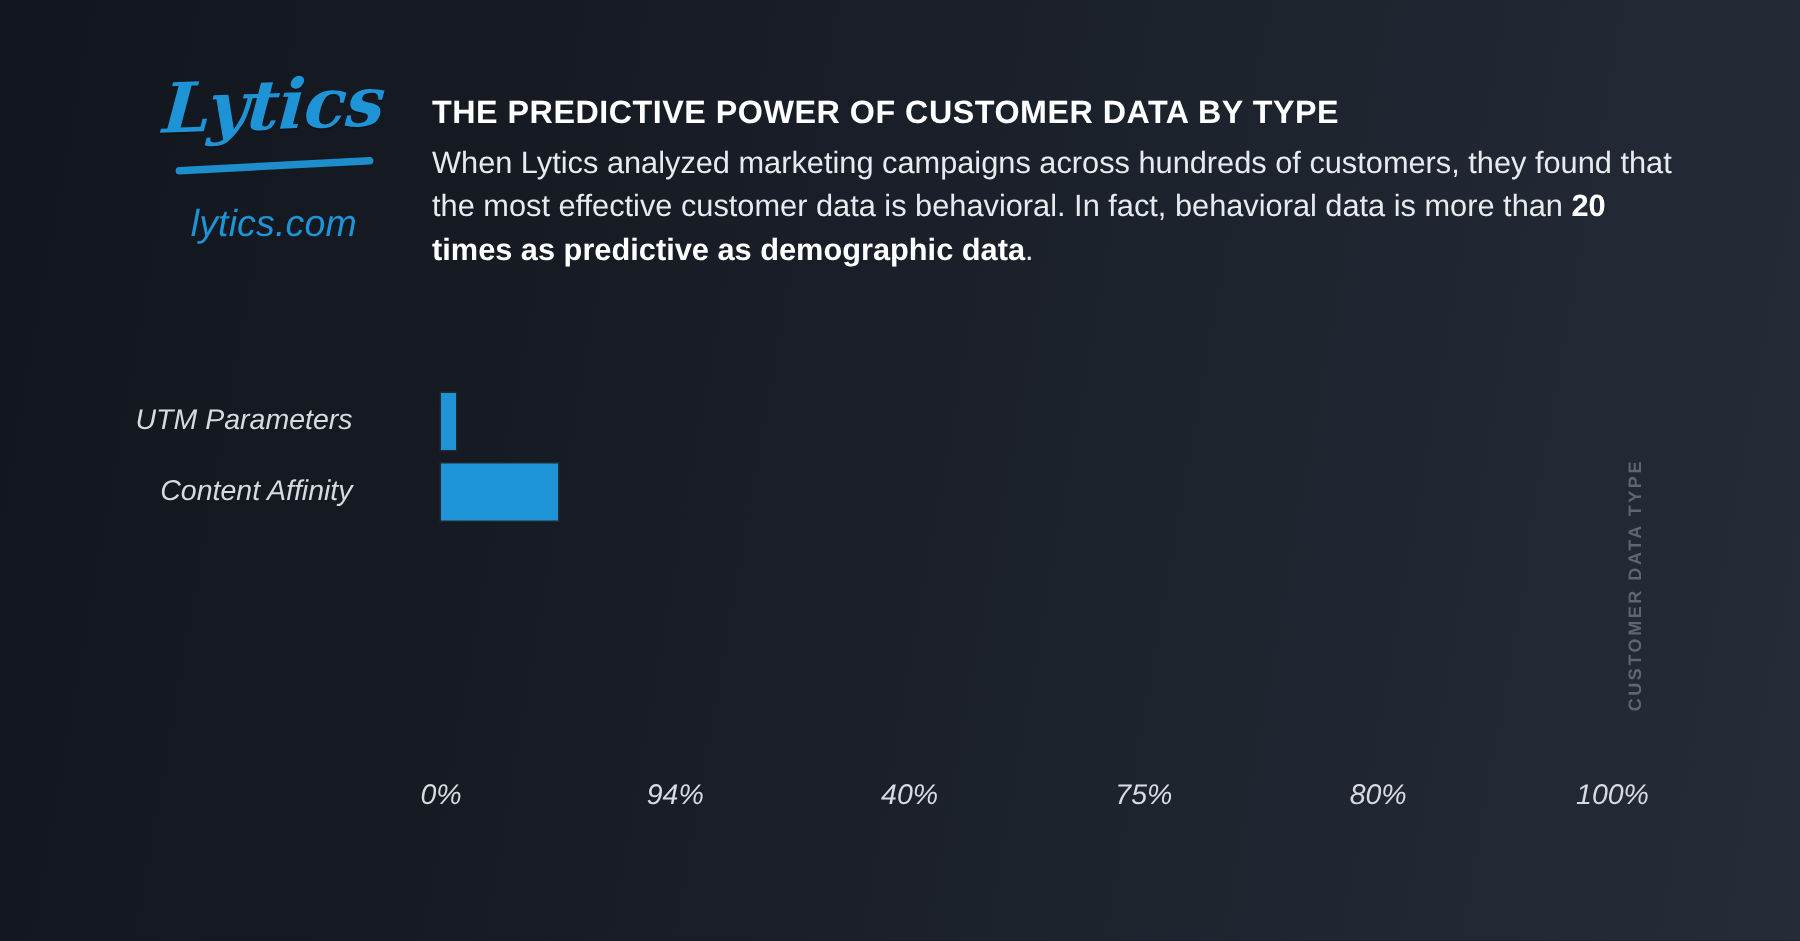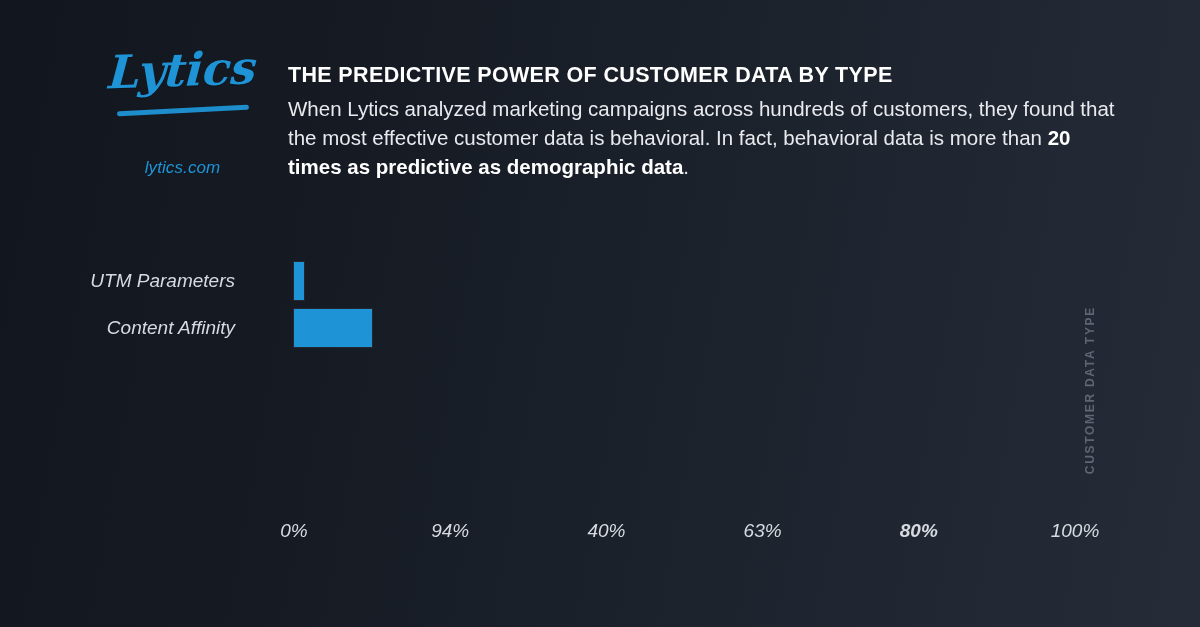--- a/index.html
+++ b/index.html
@@ -59,22 +59,22 @@
     width: 132px;
     height: 5px;
     border-radius: 4px;
     background: #1e93d6;
     transform: rotate(-3deg);
     opacity: 0.95;
   }
 
   .brand-url {
     display: block;
-    margin-top: 64px;
-    font-size: 17px;
+    margin-top: 41px;
+    font-size: 25px;
     font-style: italic;
     color: #1e93d6;
     letter-spacing: 0.1px;
   }
 
   .headline-block {
     position: absolute;
     left: 288px;
     top: 62px;
     width: 830px;
@@ -220,22 +220,22 @@
         <div class="bar-row">
           <div class="cat-label">Content Affinity</div>
           <div class="bar" style="width: 10%; background: rgb(30, 147, 214);"></div>
         </div>
       </div>
 
     <div class="x-axis" id="x-axis">
         <div class="x-tick" style="left: 0%;">0%</div>
         <div class="x-tick" style="left: 20%;">94%</div>
         <div class="x-tick" style="left: 40%;">40%</div>
-        <div class="x-tick" style="left: 60%;">63%</div>
-        <div class="x-tick" style="left: 80%; font-weight: bold;">80%</div>
+        <div class="x-tick" style="left: 60%;">75%</div>
+        <div class="x-tick" style="left: 80%;">80%</div>
         <div class="x-tick" style="left: 100%;">100%</div>
       </div>
 
     <div class="y-axis-title">
       <span>CUSTOMER DATA TYPE</span>
     </div>
 
   </div>
 
 </div>

